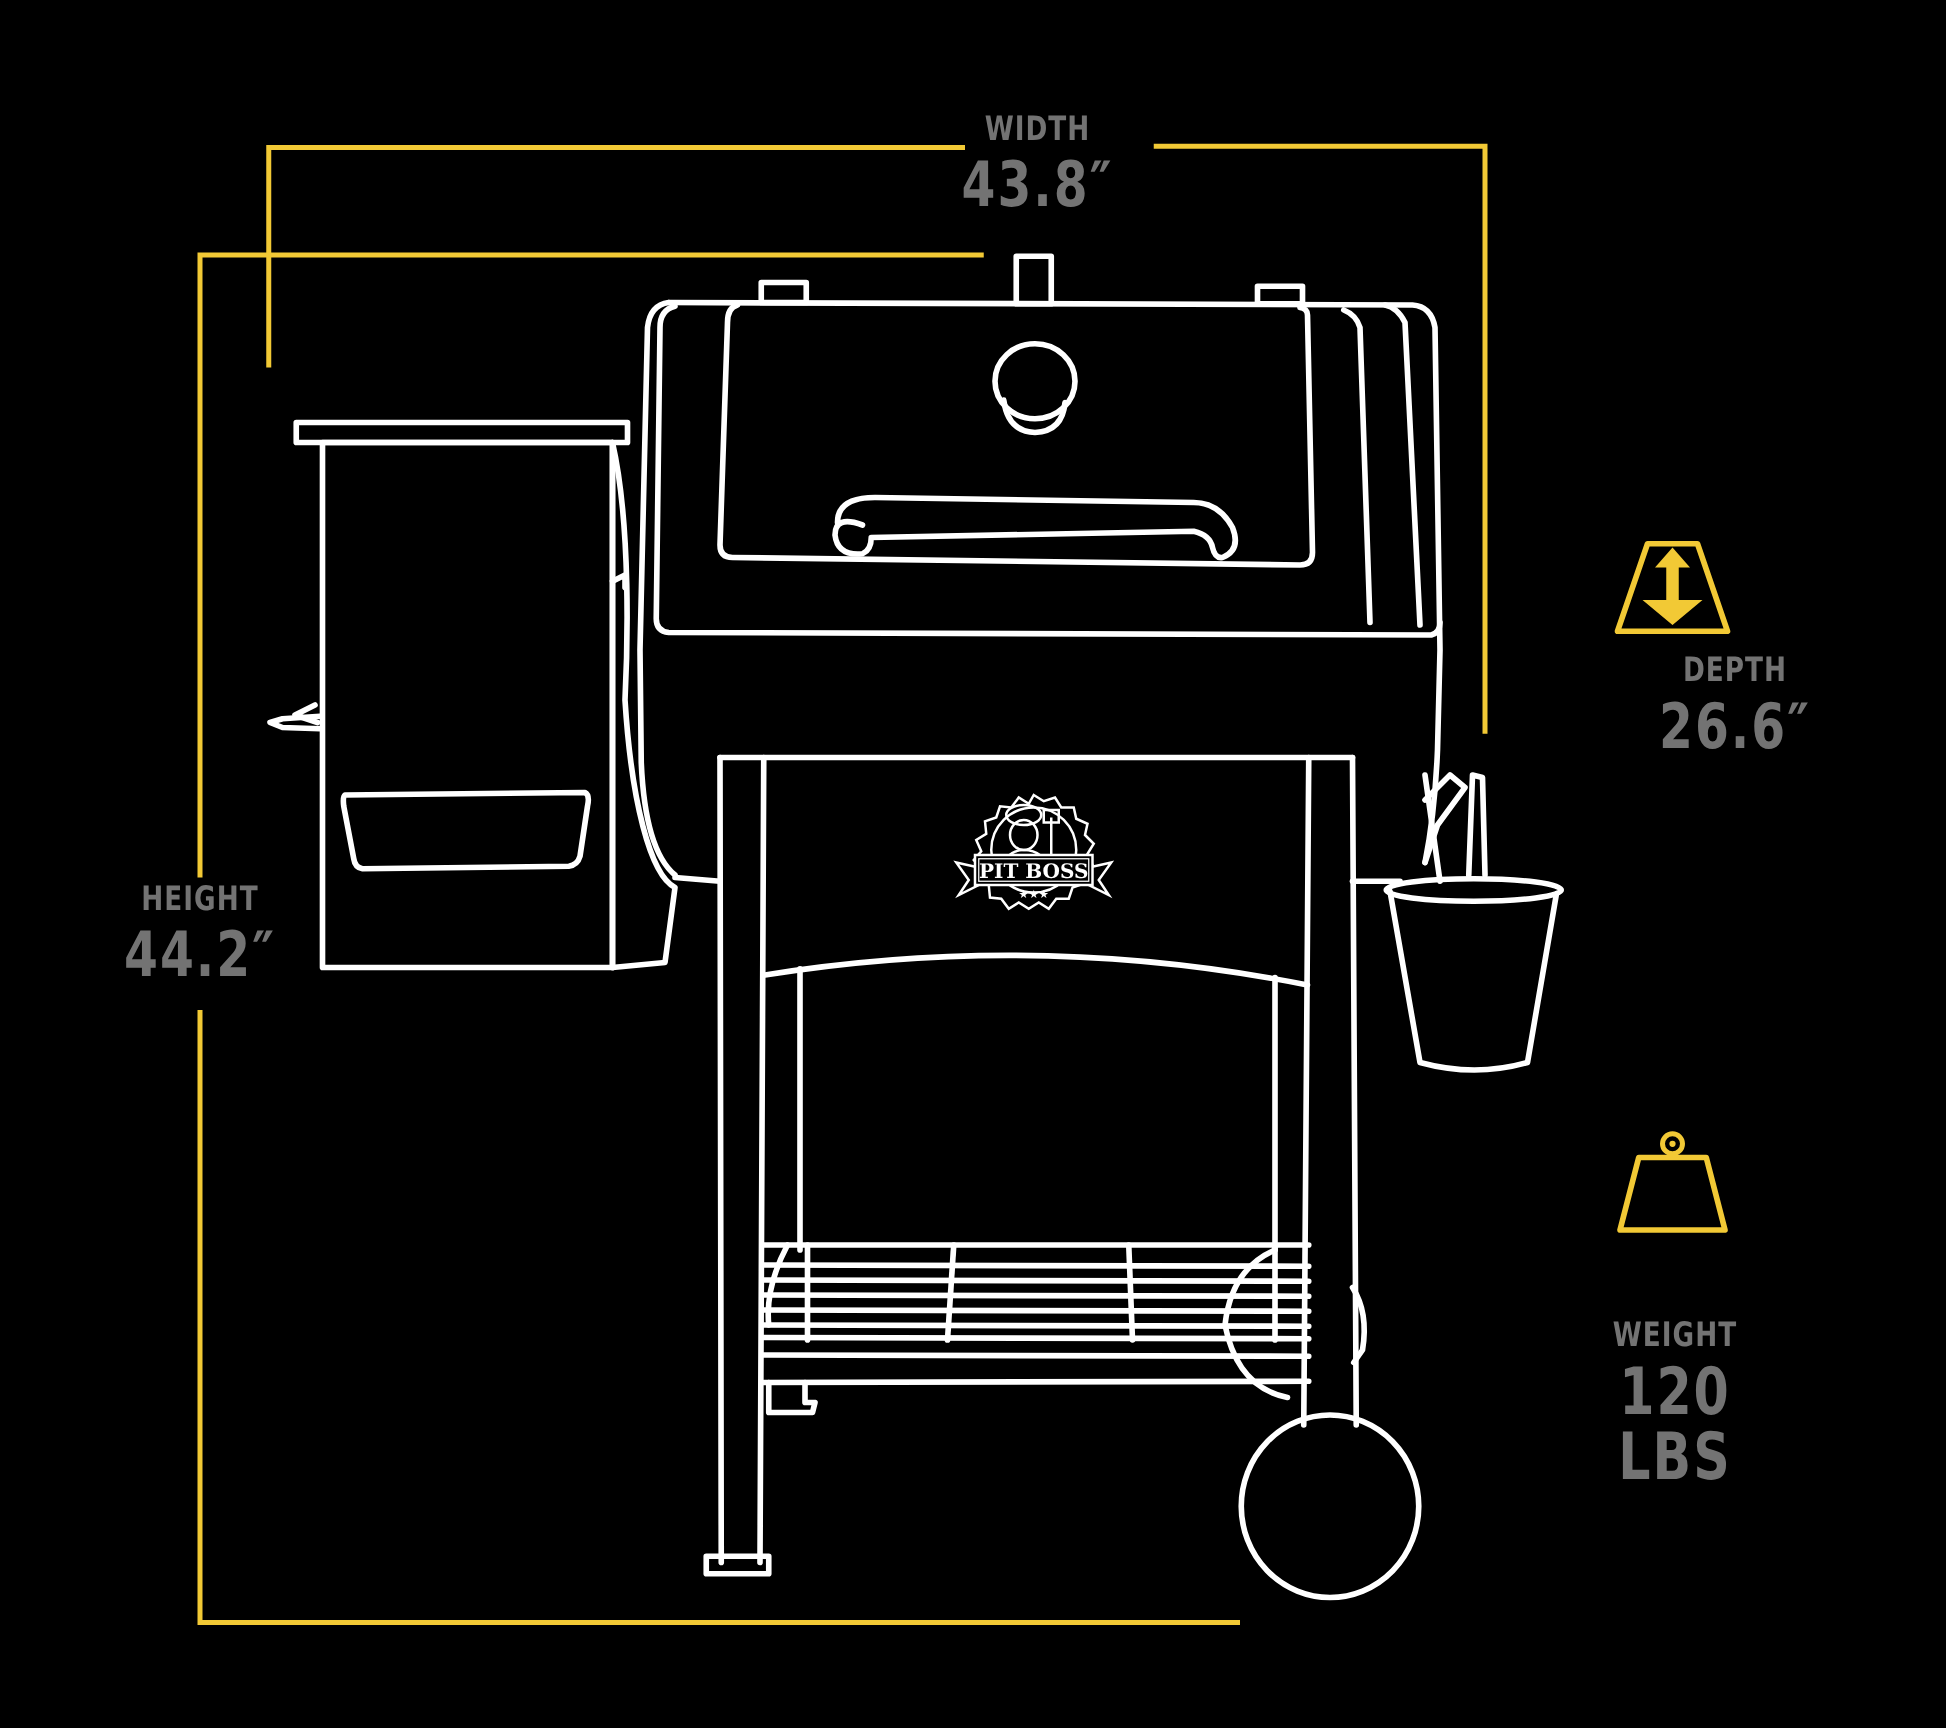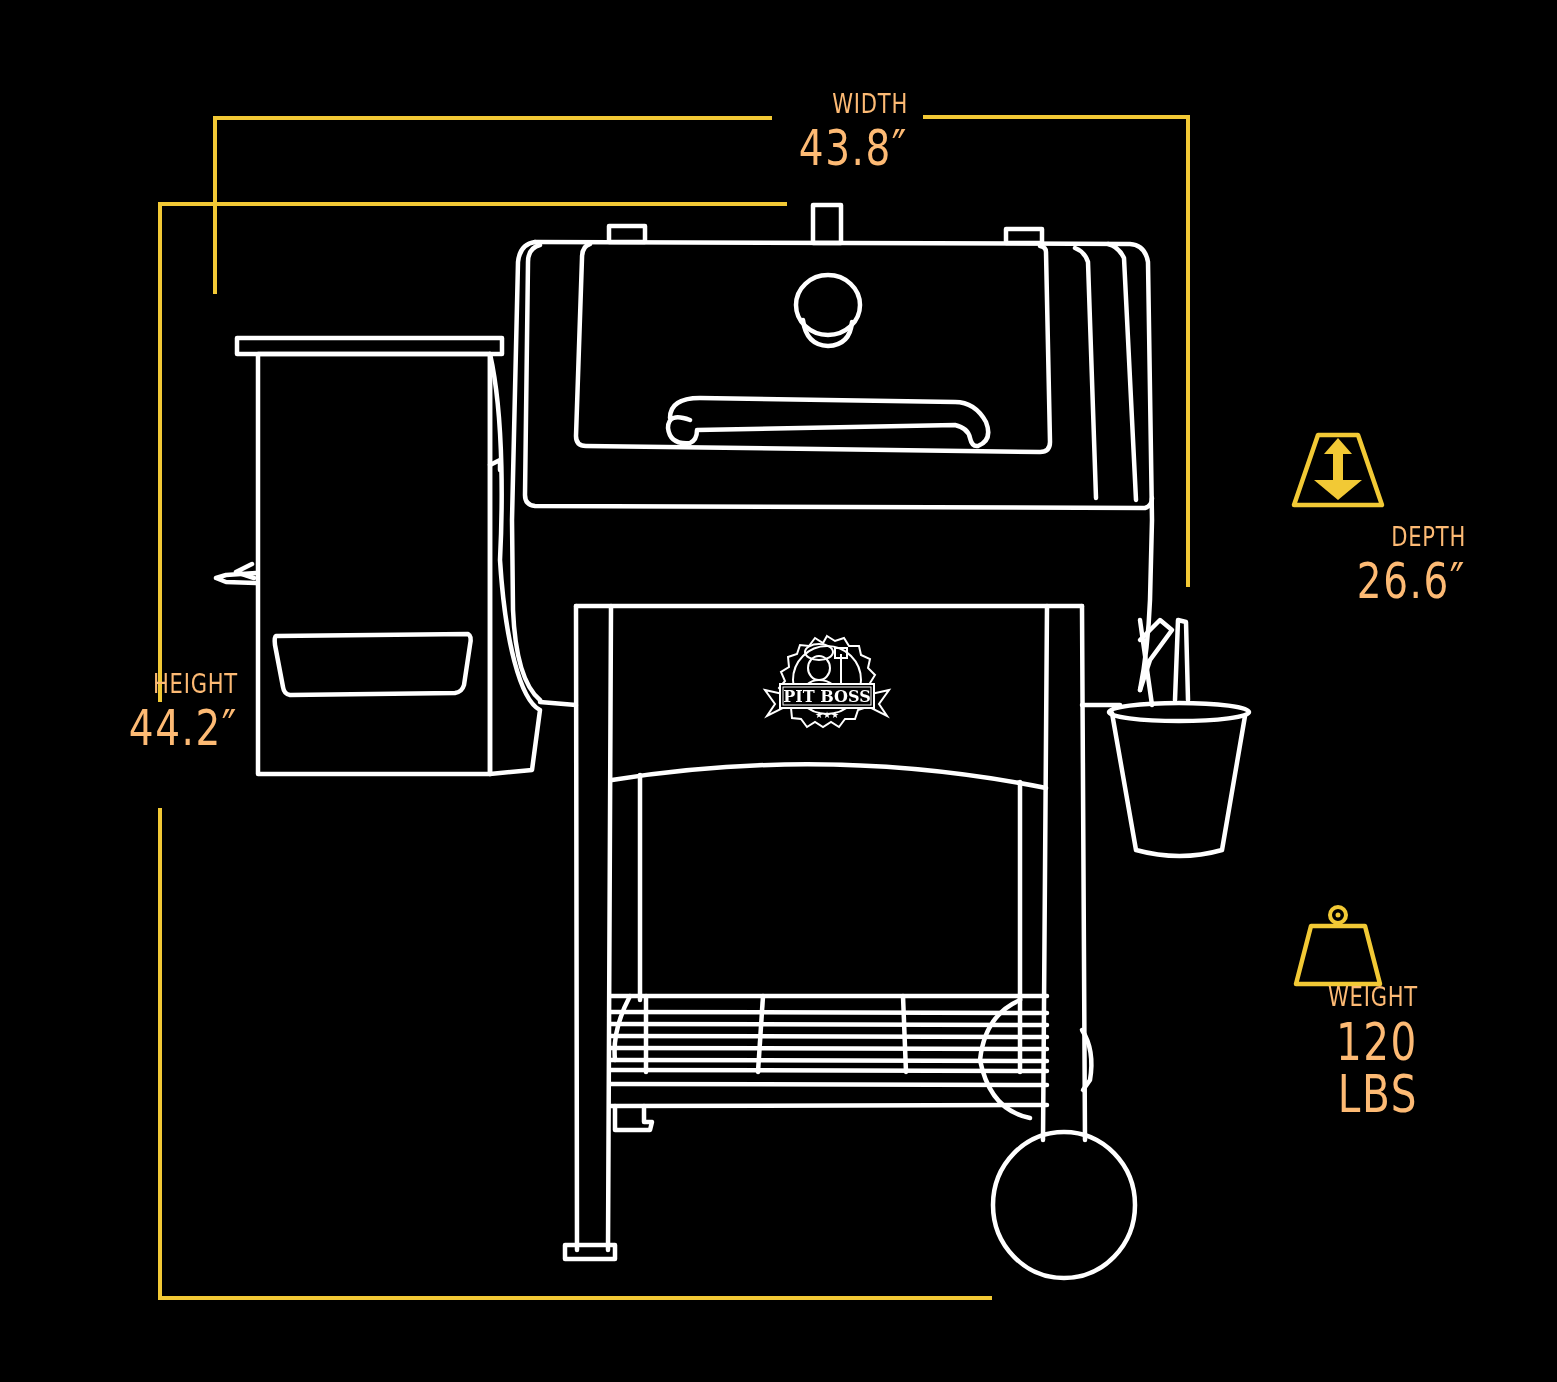--- a/index.html
+++ b/index.html
@@ -1,24 +1,24 @@
 <!DOCTYPE html>
 <html><head>
 <meta charset="utf-8">
 <style>
   html, body { margin: 0; padding: 0; background: #000; }
   body { width: 1557px; height: 1382px; position: relative; overflow: hidden; font-family: "DejaVu Sans", sans-serif; }
   #stage { position: absolute; left: 0; top: 0; width: 1557px; height: 1382px; }
-  .label { position: absolute; color: #fdba74; text-align: right; font-family: "DejaVu Sans", sans-serif; font-weight: normal; line-height: 1; }
+  .label { position: absolute; color: #737373; text-align: center; font-family: "DejaVu Sans", sans-serif; font-weight: bold; line-height: 1; }
   .label .k { display: block; font-size: 27px; letter-spacing: 1px; transform: scaleX(0.78); transform-origin: center; }
   .label .v { display: block; font-size: 50px; letter-spacing: 2px; margin-top: 6px; transform: scaleX(0.78); transform-origin: center; }
   .w-label { left: 730px; top: 90px; width: 200px; }
-  .h-label { left: 60px; top: 670px; width: 200px; }
+  .h-label { left: 60px; top: 706px; width: 200px; }
   .d-label { left: 1288px; top: 523px; width: 200px; }
-  .wt-label { left: 1240px; top: 983px; width: 200px; }
+  .wt-label { left: 1240px; top: 1055px; width: 200px; }
   .wt-label .v { font-size: 52px; }
   .logo-text { font-family: "DejaVu Serif", serif; font-weight: bold; }
 </style>
 </head>
 <body>
 
 <svg id="stage" viewBox="0 0 1557 1382" xmlns="http://www.w3.org/2000/svg">
 
   <g fill="none" stroke="#f2c935" stroke-width="4" stroke-linecap="square">
 

